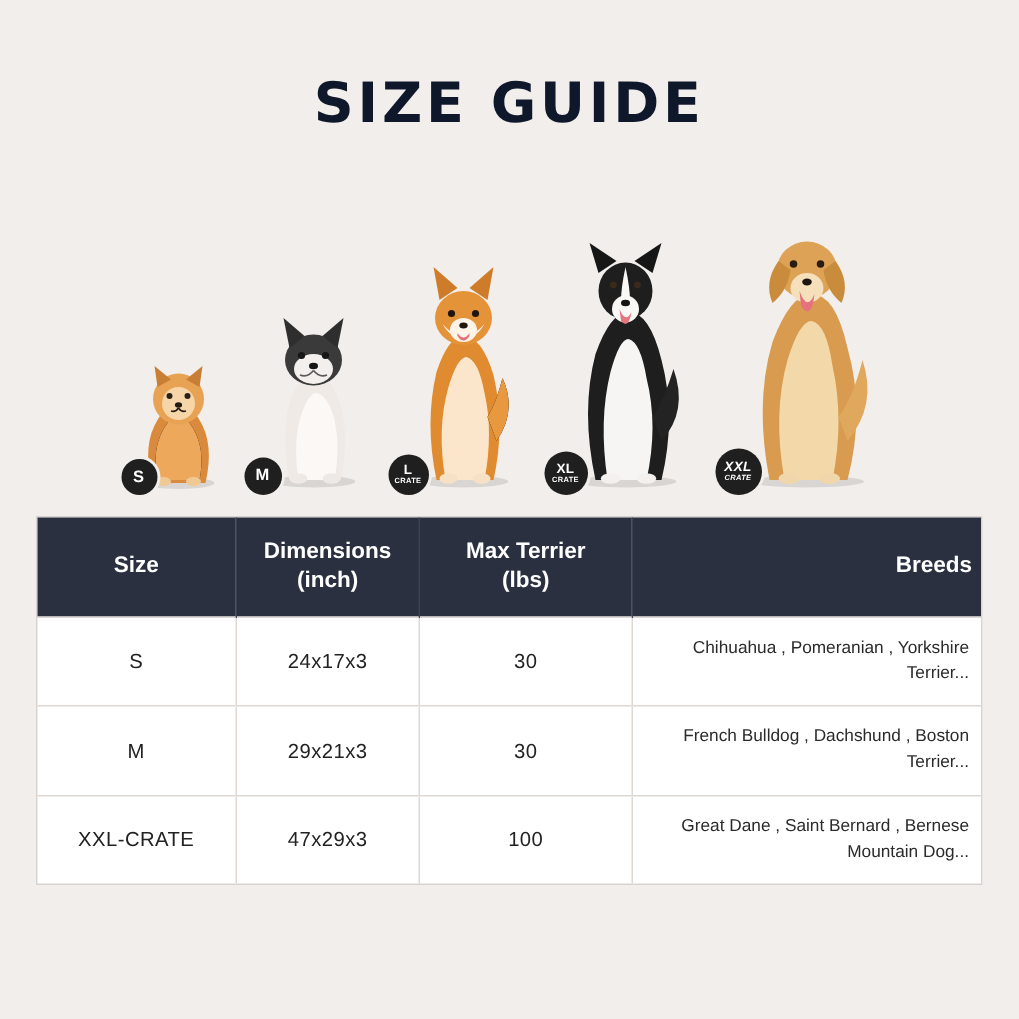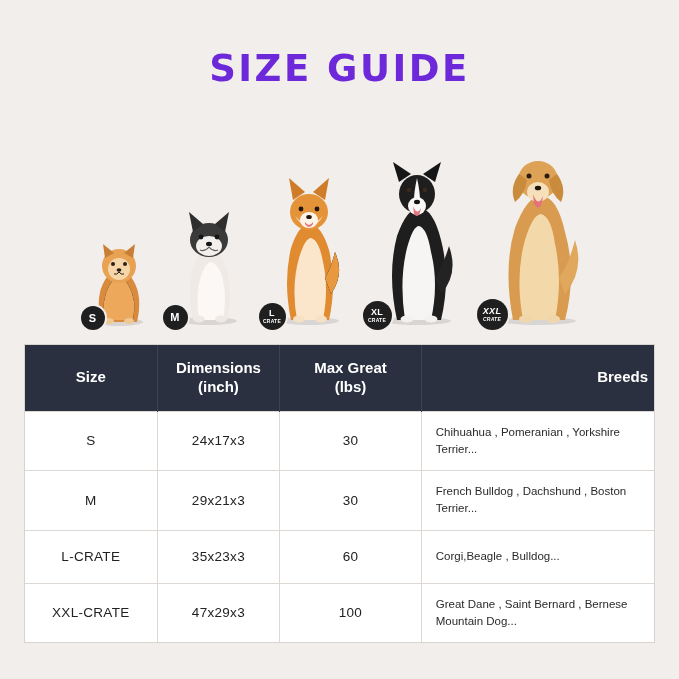--- a/index.html
+++ b/index.html
@@ -18,21 +18,21 @@
     position: relative;
     width: 679px;
     height: 679px;
     box-sizing: border-box;
   }
   .title {
     text-align: center;
     font-size: 37px;
     letter-spacing: 2.5px;
     font-weight: 700;
-    color: #6d28d9;
+    color: #0f172a;
     margin: 0;
     padding-top: 47px;
     font-family: "DejaVu Sans", sans-serif;
   }
 
   
   .dogs {
     position: relative;
     height: 210px;
     margin-top: 26px;
@@ -105,21 +105,21 @@
     border-right: 1px solid #ded8d4;
     padding: 12px 8px;
     text-align: center;
     color: #222;
     font-size: 13.5px;
     letter-spacing: .3px;
     height: 28px;
   }
   tbody td:last-child { border-right: none; }
   td.breeds {
-    text-align: left;
+    text-align: right;
     padding-left: 14px;
     font-size: 11.5px;
     color: #2a2a2a;
     line-height: 1.5;
     letter-spacing: 0;
   }
   col.c-size { width: 21%; }
   col.c-dim  { width: 19.5%; }
   col.c-wt   { width: 22.5%; }
   col.c-br   { width: 37%; }
@@ -273,21 +273,21 @@
       <thead>
         <tr>
           <th>
             <div>Size</div>
           </th>
           <th>
             <div>Dimensions</div>
             <div>(inch)</div>
           </th>
           <th>
-            <div>Max Great</div>
+            <div>Max Terrier</div>
             <div>(lbs)</div>
           </th>
           <th>
             <div>Breeds</div>
           </th>
         </tr>
       </thead>
       <tbody>
         <tr>
           <td>S</td>
@@ -295,26 +295,20 @@
           <td>30</td>
           <td class="breeds">Chihuahua , Pomeranian , Yorkshire Terrier...</td>
         </tr>
         <tr>
           <td>M</td>
           <td>29x21x3</td>
           <td>30</td>
           <td class="breeds">French Bulldog , Dachshund , Boston Terrier...</td>
         </tr>
         <tr>
-          <td>L-CRATE</td>
-          <td>35x23x3</td>
-          <td>60</td>
-          <td class="breeds">Corgi,Beagle , Bulldog...</td>
-        </tr>
-        <tr>
           <td>XXL-CRATE</td>
           <td>47x29x3</td>
           <td>100</td>
           <td class="breeds">Great Dane , Saint Bernard , Bernese Mountain Dog...</td>
         </tr>
       </tbody>
     </table>
   </div>
 
 </div>

